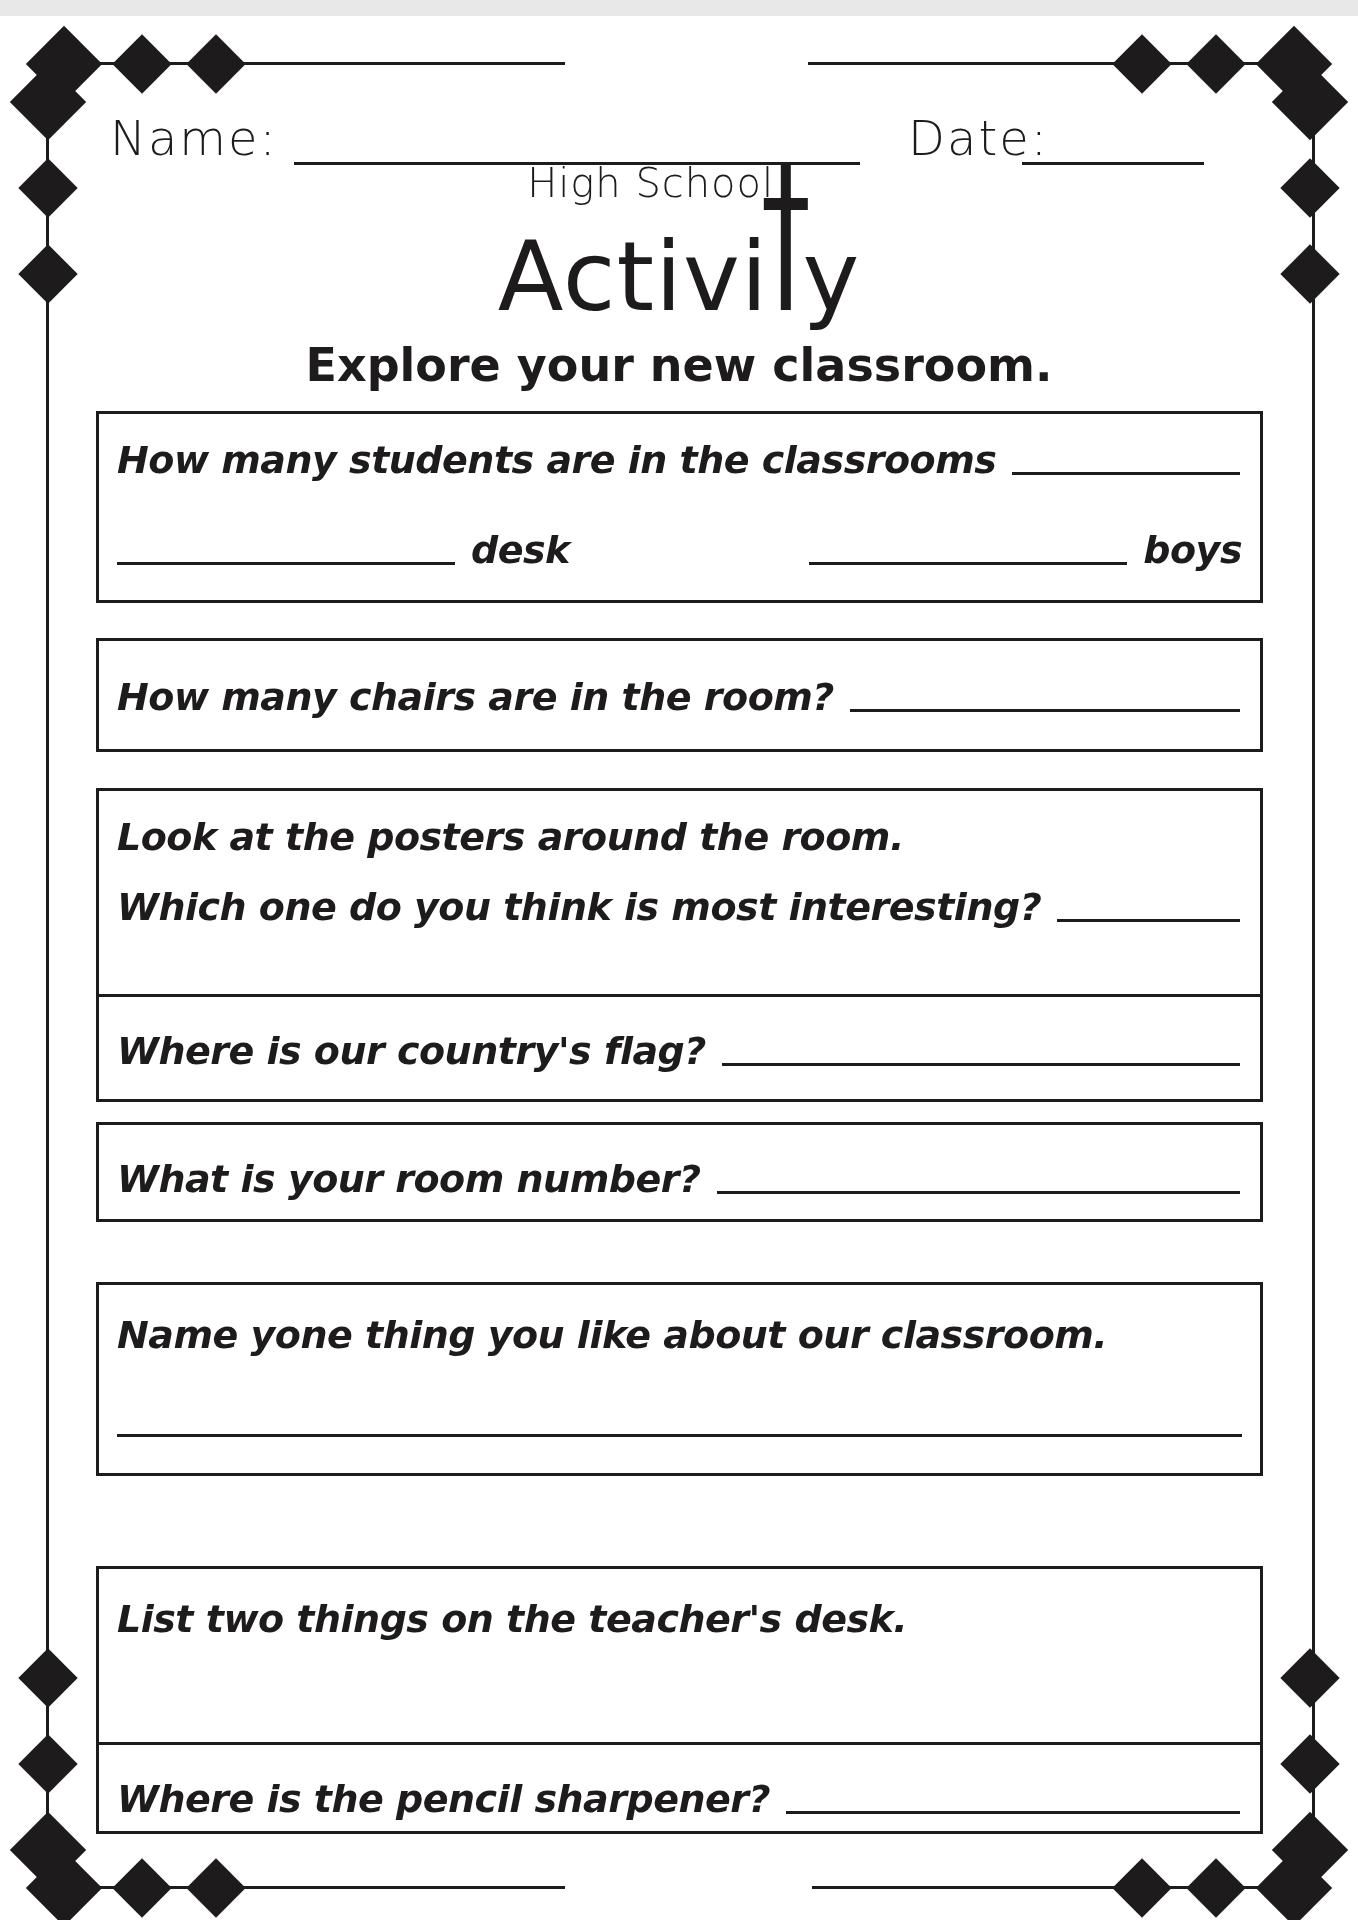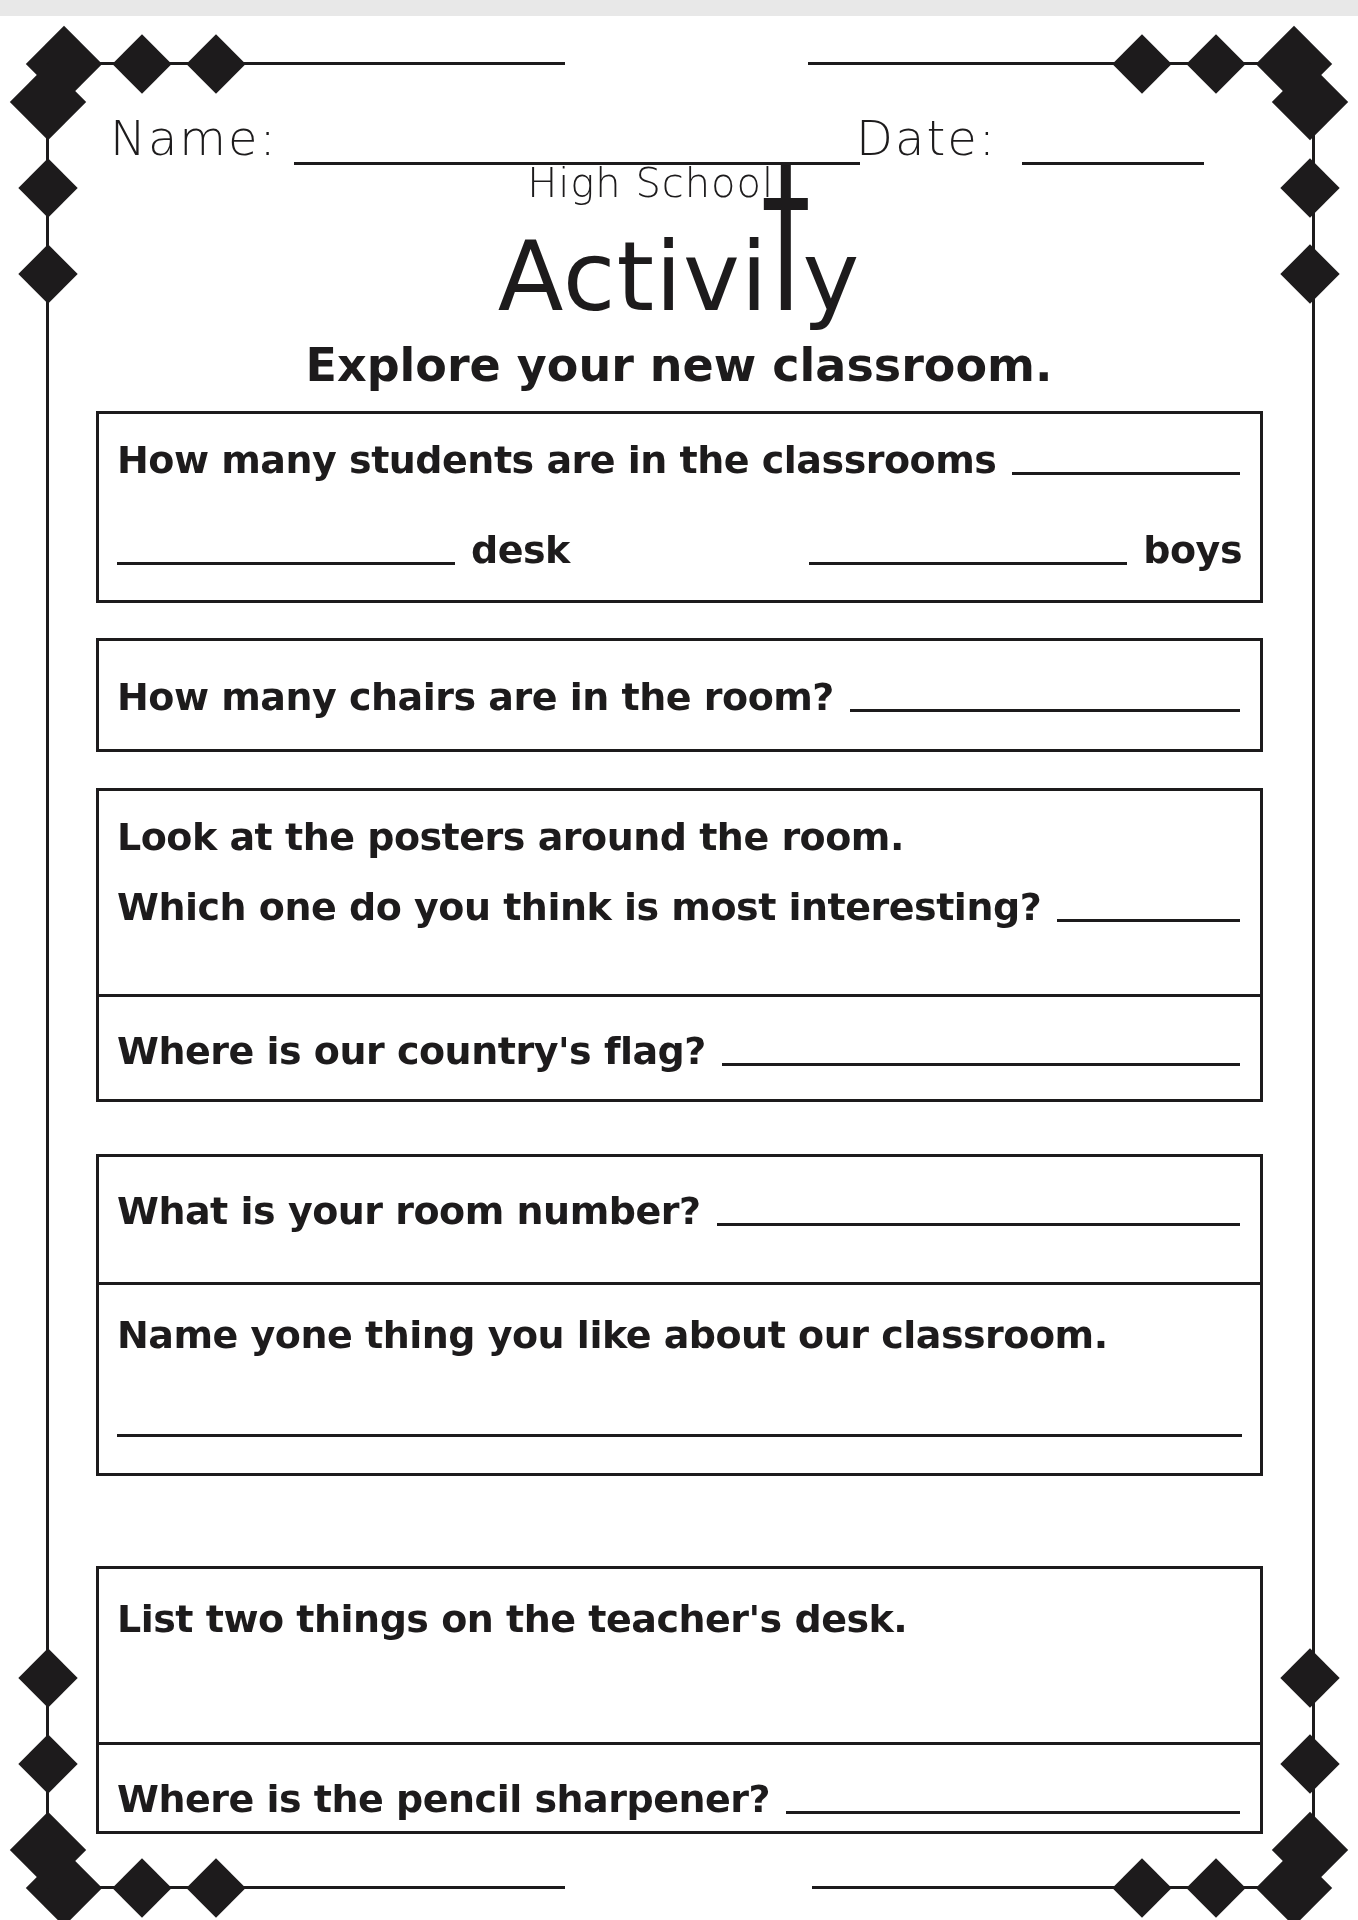--- a/index.html
+++ b/index.html
@@ -23,21 +23,21 @@
   
   .title-wrap{position:absolute;left:50%;transform:translateX(-50%);top:146px;width:max-content;}
   .eyebrow{position:absolute;top:-2px;right:86px;font-size:40px;font-weight:300;letter-spacing:1px;white-space:nowrap;}
   .title-line{font-size:96px;font-weight:400;line-height:1;white-space:nowrap;letter-spacing:1px;}
   .cross-t{display:inline-block;position:relative;width:34px;height:148px;vertical-align:baseline;}
   .cross-t::before{content:"";position:absolute;left:12px;top:0;bottom:0;width:10px;background:#1d1b1c;}
   .cross-t::after{content:"";position:absolute;left:-5px;right:-5px;top:36px;height:12px;background:#1d1b1c;}
   .subtitle{position:absolute;left:0;right:0;top:322px;text-align:center;font-size:46px;font-weight:700;}
   
   .qbox{position:absolute;left:96px;width:1167px;box-sizing:border-box;border:3px solid #1d1b1c;background:#fff;}
-  .qrow{position:absolute;left:18px;right:18px;display:flex;}
+  .qrow{position:absolute;left:18px;right:18px;display:flex;font-style:italic;}
   .qtext{font-size:38px;font-weight:700;letter-spacing:-0.5px;line-height:48px;white-space:nowrap;}
   .fill-line{flex:1;height:3px;background:#1d1b1c;align-self:flex-end;margin:0 2px 9px 16px;}
   .line-fixed{height:3px;background:#1d1b1c;align-self:flex-end;margin:0 16px 9px 0;}
   .spacer{flex:1;}
   .full-line{position:absolute;left:18px;right:18px;height:3px;background:#1d1b1c;}
 </style>
 </head>
 <body>
 
 <div class="page">
@@ -72,21 +72,21 @@
 
   <div class="dm dm-b" style="left:1267px;top:1845px"></div>
   <div class="dm dm-b" style="left:1283px;top:1807px"></div>
   <div class="dm dm-m" style="left:1195px;top:1851px"></div>
   <div class="dm dm-m" style="left:1121px;top:1851px"></div>
   <div class="dm dm-m" style="left:1289px;top:1727px"></div>
   <div class="dm dm-m" style="left:1289px;top:1641px"></div>
 
   <div class="hdr-label" style="left:110px;top:94px">Name:</div>
   <div class="h-line" style="left:294px;top:146px;width:566px"></div>
-  <div class="hdr-label" style="left:856px;top:94px">Date:</div>
+  <div class="hdr-label" style="left:908px;top:94px">Date:</div>
   <div class="h-line" style="left:1022px;top:146px;width:182px"></div>
 
   <div class="title-wrap">
     <div class="eyebrow">High School</div>
     <div class="title-line"><span>Activi</span><span class="cross-t"></span><span>y</span></div>
   </div>
   <div class="subtitle">Explore your new classroom.</div>
 
   <div class="qbox" style="top:395px;height:192px">
     <div class="qrow" style="top:22px">
@@ -119,21 +119,21 @@
     </div>
   </div>
 
   <div class="qbox" style="top:978px;height:108px">
     <div class="qrow" style="top:30px">
       <span class="qtext">Where is our country's flag?</span>
       <span class="fill-line"></span>
     </div>
   </div>
 
-  <div class="qbox" style="top:1138px;height:140px">
+  <div class="qbox" style="top:1106px;height:100px">
     <div class="qrow" style="top:30px">
       <span class="qtext">What is your room number?</span>
       <span class="fill-line"></span>
     </div>
   </div>
 
   <div class="qbox" style="top:1266px;height:194px">
     <div class="qrow" style="top:26px">
       <span class="qtext">Name yone thing you like about our classroom.</span>
     </div>

